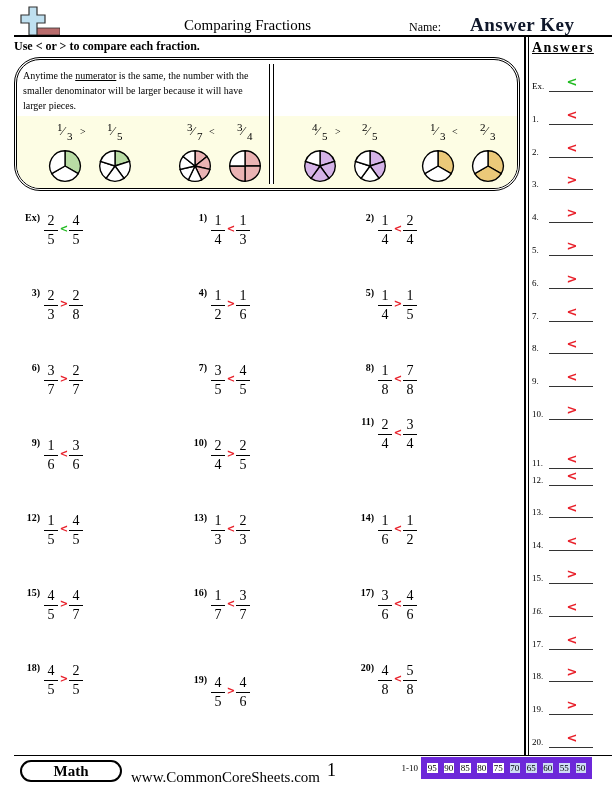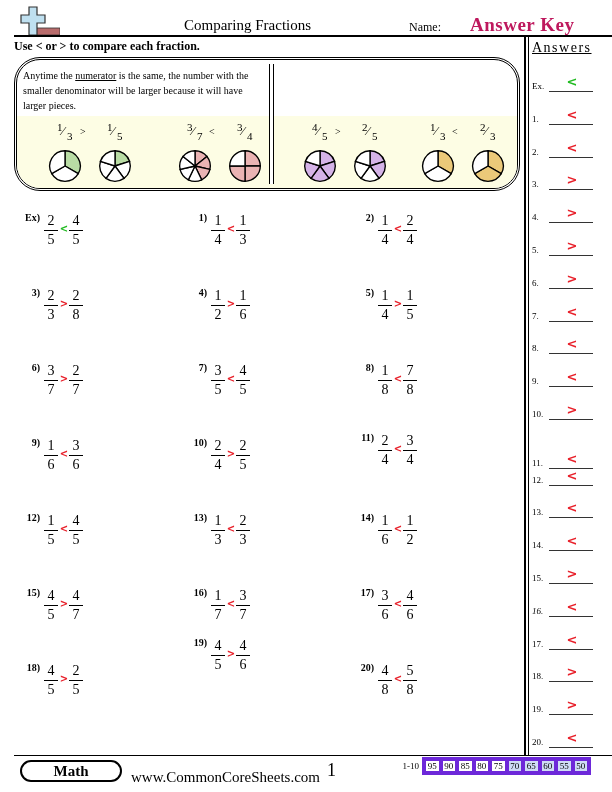--- a/index.html
+++ b/index.html
@@ -3,28 +3,28 @@
 <meta charset="utf-8">
 <style>
   * { box-sizing: border-box; margin: 0; padding: 0; }
   html, body { width: 612px; height: 792px; background: #fff; overflow: hidden; }
   body { position: relative; font-family: "Liberation Serif", "DejaVu Serif", serif; color: #000; }
 
   
   .logo { position: absolute; left: 14px; top: 6px; width: 46px; height: 30px; }
   .title { position: absolute; left: 184px; top: 17px; font-size: 15px; }
   .name-label { position: absolute; left: 409px; top: 20px; font-size: 12px; }
-  .answer-key { position: absolute; left: 470px; top: 14px; font-size: 19px; font-weight: bold; color: #be185d; letter-spacing: 0.5px; }
+  .answer-key { position: absolute; left: 470px; top: 14px; font-size: 19px; font-weight: bold; color: #0f172a; letter-spacing: 0.5px; }
   .header-rule { position: absolute; left: 14px; top: 35px; width: 598px; height: 2px; background: #000; }
   .instructions { position: absolute; left: 14px; top: 39px; font-size: 12px; font-weight: bold; }
 
   
   .ans-divider-1 { position: absolute; left: 524px; top: 37px; width: 2px; height: 718px; background: #000; }
   .ans-divider-2 { position: absolute; left: 528px; top: 37px; width: 1px; height: 718px; background: #000; }
-  .answers-title { position: absolute; left: 532px; top: 40px; font-size: 14px; font-weight: normal; letter-spacing: 1.5px; text-decoration: underline; }
+  .answers-title { position: absolute; left: 532px; top: 40px; font-size: 14px; font-weight: bold; letter-spacing: 1.5px; text-decoration: underline; }
   .ans-row { position: absolute; left: 532px; width: 76px; height: 20px; }
   .ans-num { position: absolute; left: 0; bottom: 1px; font-size: 9px; }
   .ans-line { position: absolute; left: 17px; bottom: 0; width: 44px; height: 1px; background: #333; }
   .ans-val { position: absolute; left: 28px; bottom: 3px; width: 24px; text-align: center; font-family: "DejaVu Sans", sans-serif; font-size: 13px; font-weight: bold; color: #e8202a; }
   .ans-val.green { color: #22bb22; }
 
   
   .help-box { position: absolute; left: 14px; top: 57px; width: 506px; height: 134px; border: 3px double #000; border-radius: 26px; overflow: hidden; }
   .help-box .band { position: absolute; left: 0; top: 56px; width: 100%; height: 72px; background: #fdfde4; }
   .help-divider { position: absolute; left: 252px; top: 4px; width: 5px; height: 120px; border-left: 1px solid #000; border-right: 1px solid #000; background: #fff; }
@@ -49,21 +49,21 @@
   .frac.b { left: 51px; }
   .op { position: absolute; left: 41px; top: 11px; width: 10px; text-align: center; font-family: "DejaVu Sans", sans-serif; font-size: 10px; font-weight: bold; color: #e8202a; }
   .op.green { color: #22bb22; }
 
   
   .footer-rule { position: absolute; left: 14px; top: 755px; width: 598px; height: 1px; background: #000; }
   .math-pill { position: absolute; left: 20px; top: 760px; width: 102px; height: 22px; border: 2px solid #000; border-radius: 11px; text-align: center; font-size: 15px; font-weight: bold; line-height: 18px; }
   .site { position: absolute; left: 131px; top: 769px; font-size: 15px; }
   .page-num { position: absolute; left: 327px; top: 760px; font-size: 18px; }
   .score-table { position: absolute; left: 391px; top: 757px; border-collapse: collapse; font-size: 9px; }
-  .score-table td { border: 4px solid #6d28d9; width: 16.5px; height: 11px; text-align: center; line-height: 10px; padding: 0; }
+  .score-table td { border: 6px solid #6d28d9; width: 16.5px; height: 11px; text-align: center; line-height: 10px; padding: 0; }
   .score-table td.lbl { border: none; text-align: right; width: 33px; padding-right: 3px; }
   .score-table td.hl { background: #cfdcf5; }
 </style>
 </head>
 <body>
 
 <svg class="logo" viewBox="0 0 46 30">
   <rect x="18" y="22" width="28" height="7" fill="#b86b6b" stroke="#333" stroke-width="0.8"></rect>
   <path d="M15 1 h8 v8 h8 v8 h-8 v12 h-8 v-12 h-8 v-8 h8 z" fill="#bfe0f0" stroke="#333" stroke-width="1.2"></path>
   <line x1="0" y1="29.5" x2="46" y2="29.5" stroke="#000" stroke-width="1"></line>
@@ -303,21 +303,21 @@
       <div class="frac a">
         <span class="num">2</span>
         <span class="den">4</span>
       </div>
       <div class="frac b">
         <span class="num">2</span>
         <span class="den">5</span>
       </div>
       <div class="op">&gt;</div>
     </div>
-    <div class="problem" style="left: 352px; top: 432px;">
+    <div class="problem" style="left: 352px; top: 416px;">
       <div class="p-label">11)</div>
       <div class="frac a">
         <span class="num">2</span>
         <span class="den">4</span>
       </div>
       <div class="frac b">
         <span class="num">3</span>
         <span class="den">4</span>
       </div>
       <div class="op">&lt;</div>
@@ -399,21 +399,21 @@
       <div class="frac a">
         <span class="num">4</span>
         <span class="den">5</span>
       </div>
       <div class="frac b">
         <span class="num">2</span>
         <span class="den">5</span>
       </div>
       <div class="op">&gt;</div>
     </div>
-    <div class="problem" style="left: 185px; top: 637px;">
+    <div class="problem" style="left: 185px; top: 674px;">
       <div class="p-label">19)</div>
       <div class="frac a">
         <span class="num">4</span>
         <span class="den">5</span>
       </div>
       <div class="frac b">
         <span class="num">4</span>
         <span class="den">6</span>
       </div>
       <div class="op">&gt;</div>

